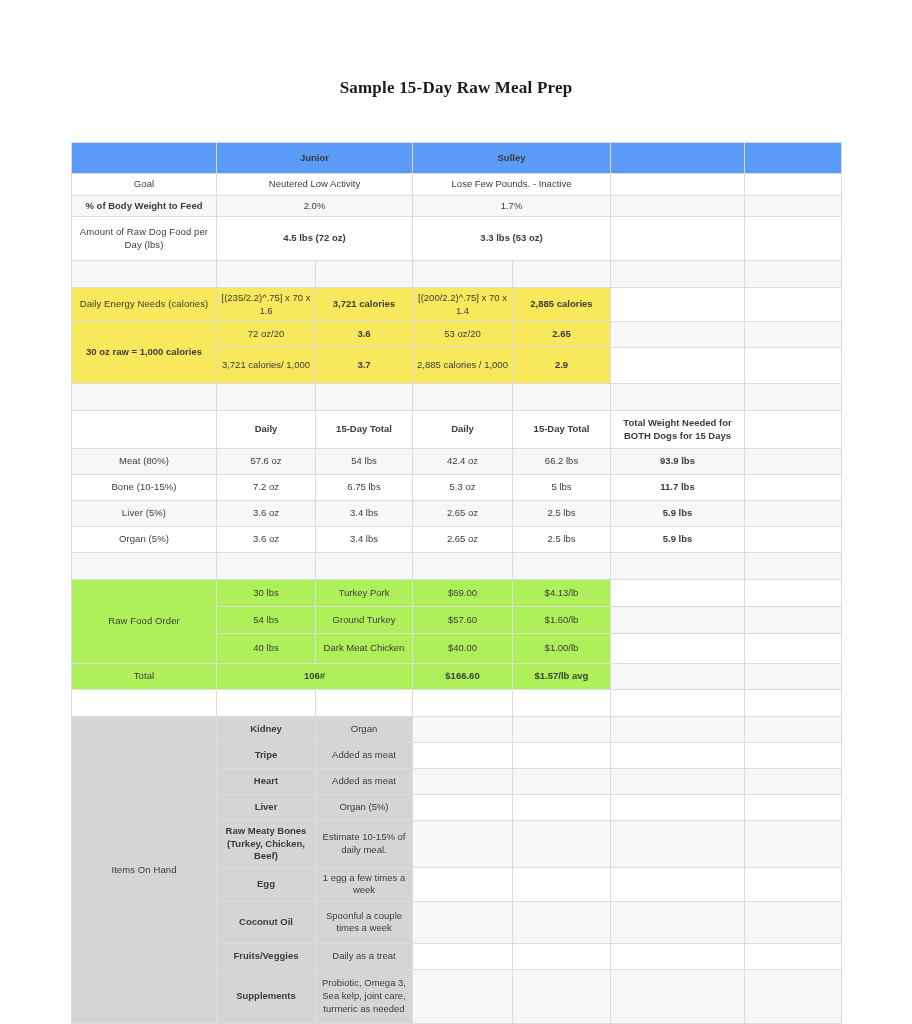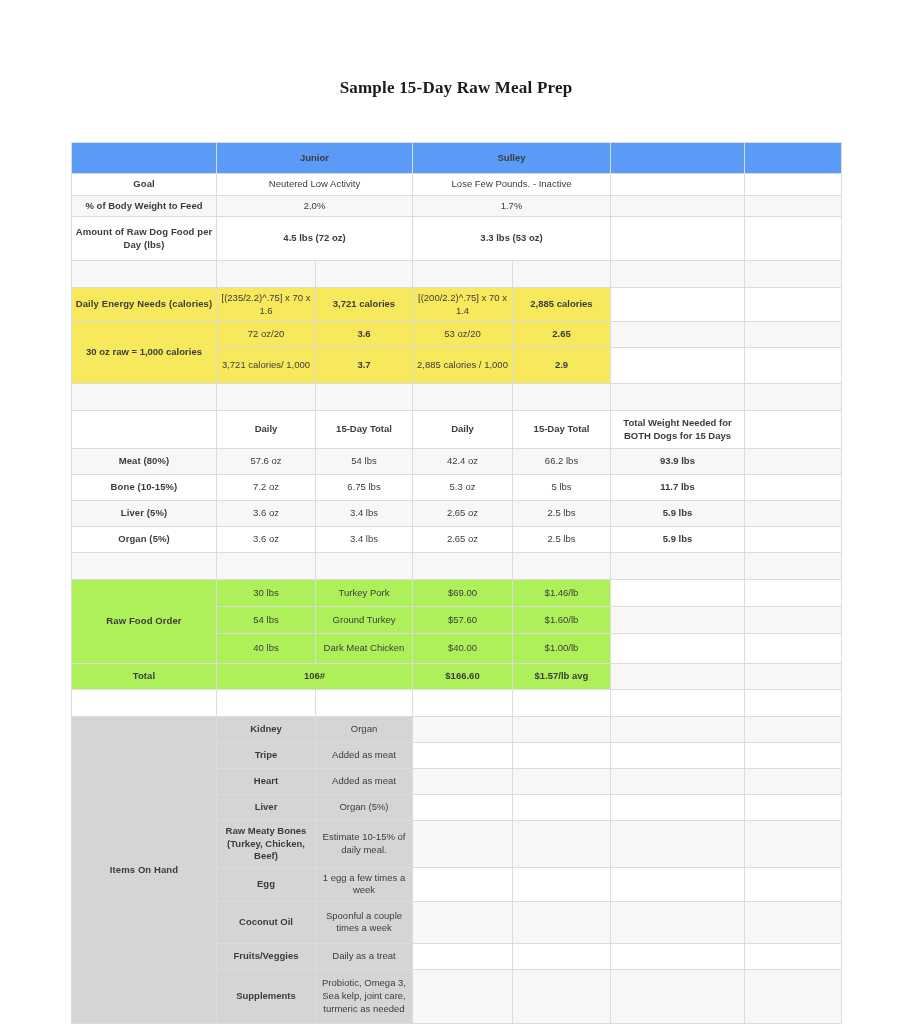--- a/index.html
+++ b/index.html
@@ -63,21 +63,21 @@
     color: #ffffff;
     font-family: "Liberation Serif", serif;
     font-weight: bold;
     font-size: 12.5px;
     height: 22px;
     border: 1px solid #4a8ae8;
   }
   
   td.lbl {
     font-family: "Liberation Serif", serif;
-    font-weight: bold;
+    font-weight: normal;
     font-size: 11.5px;
     color: #1b1b1b;
     letter-spacing: 0.1px;
   }
   td.lbl-sm {
     font-family: "Liberation Serif", serif;
     font-weight: bold;
     font-size: 10px;
     color: #1b1b1b;
   }
@@ -264,21 +264,21 @@
         <td class="spacer"></td>
         <td class="spacer"></td>
         <td class="spacer"></td>
       </tr>
 
       <tr class="norm" style="height:27px">
         <td class="lbl fill-green" rowspan="3">Raw Food Order</td>
         <td class="fill-green">30 lbs</td>
         <td class="fill-green">Turkey Pork</td>
         <td class="fill-green">$69.00</td>
-        <td class="fill-green">$1.46/lb</td>
+        <td class="fill-green">$4.13/lb</td>
         <td></td>
         <td></td>
       </tr>
 
       <tr class="alt" style="height:27px">
         <td class="fill-green">54 lbs</td>
         <td class="fill-green">Ground Turkey</td>
         <td class="fill-green">$57.60</td>
         <td class="fill-green">$1.60/lb</td>
         <td></td>

